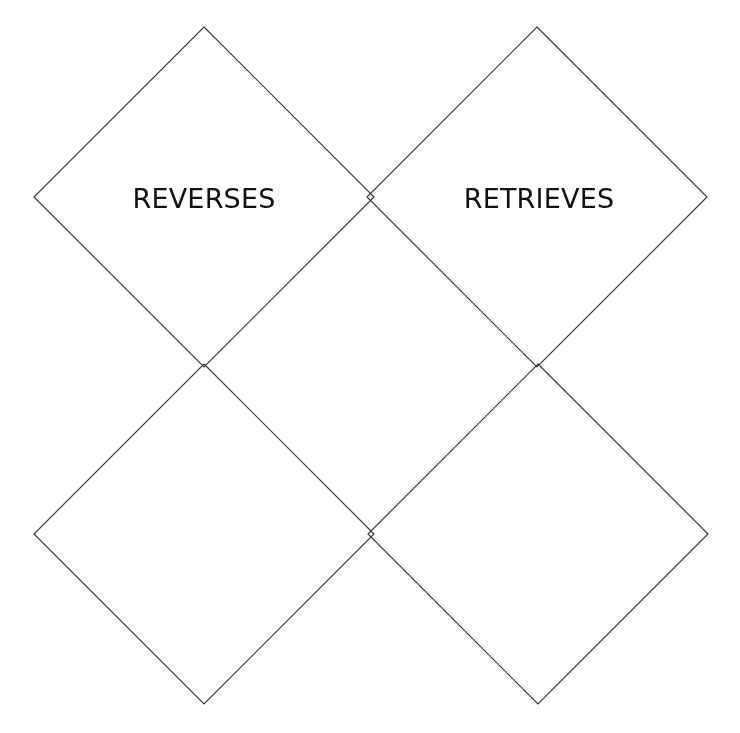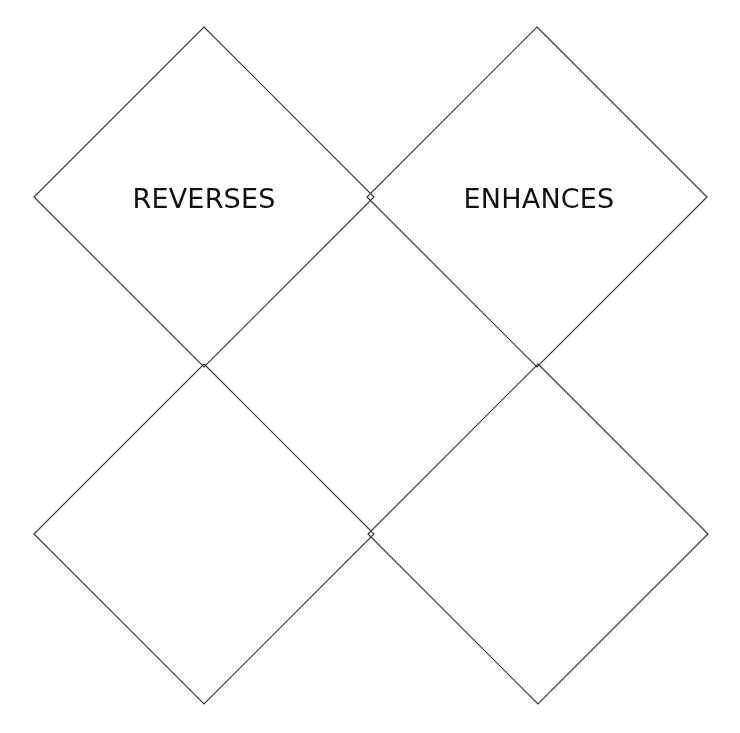--- a/index.html
+++ b/index.html
@@ -64,18 +64,18 @@
     <g id="diamond-group" fill="none" stroke="#3a3a3a" stroke-width="1.2" stroke-linejoin="miter" shape-rendering="geometricPrecision">
       <polygon id="diamond-enhances" points="204,27 374,197 204,367 34,197"></polygon>
       <polygon id="diamond-reverses" points="537,27 707,197 537,367 367,197"></polygon>
       <polygon id="diamond-retrieves" points="204,364 374,534 204,704 34,534"></polygon>
       <polygon id="diamond-obsolesces" points="538,364 708,534 538,704 368,534"></polygon>
     </g>
   </svg>
 
   <div class="quad-label" id="label-enhances" style="left: 204px; top: 198px;">REVERSES</div>
 
-  <div class="quad-label" id="label-reverses" style="left: 539px; top: 198px;">ENHANCES</div>
+  <div class="quad-label" id="label-reverses" style="left: 539px; top: 198px;">RETRIEVES</div>
 
 
 
 
 </div>
 
 </body></html>

